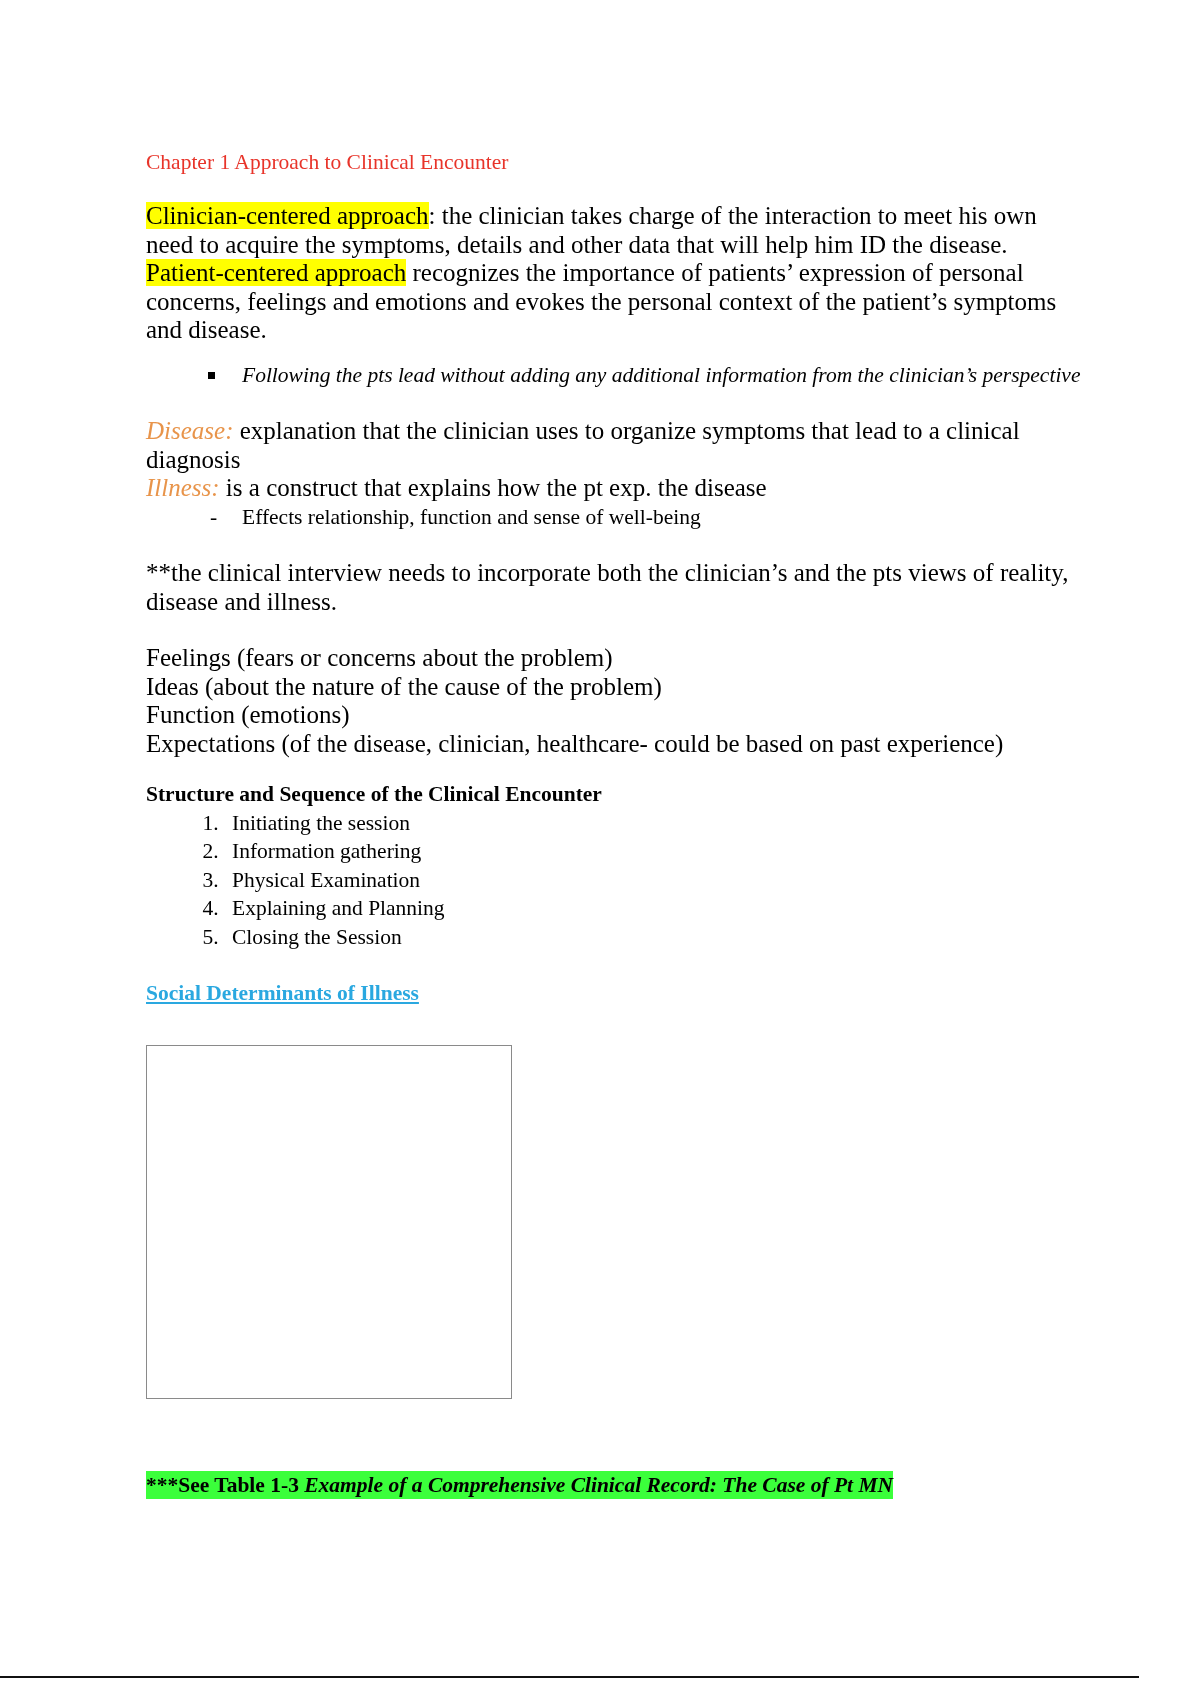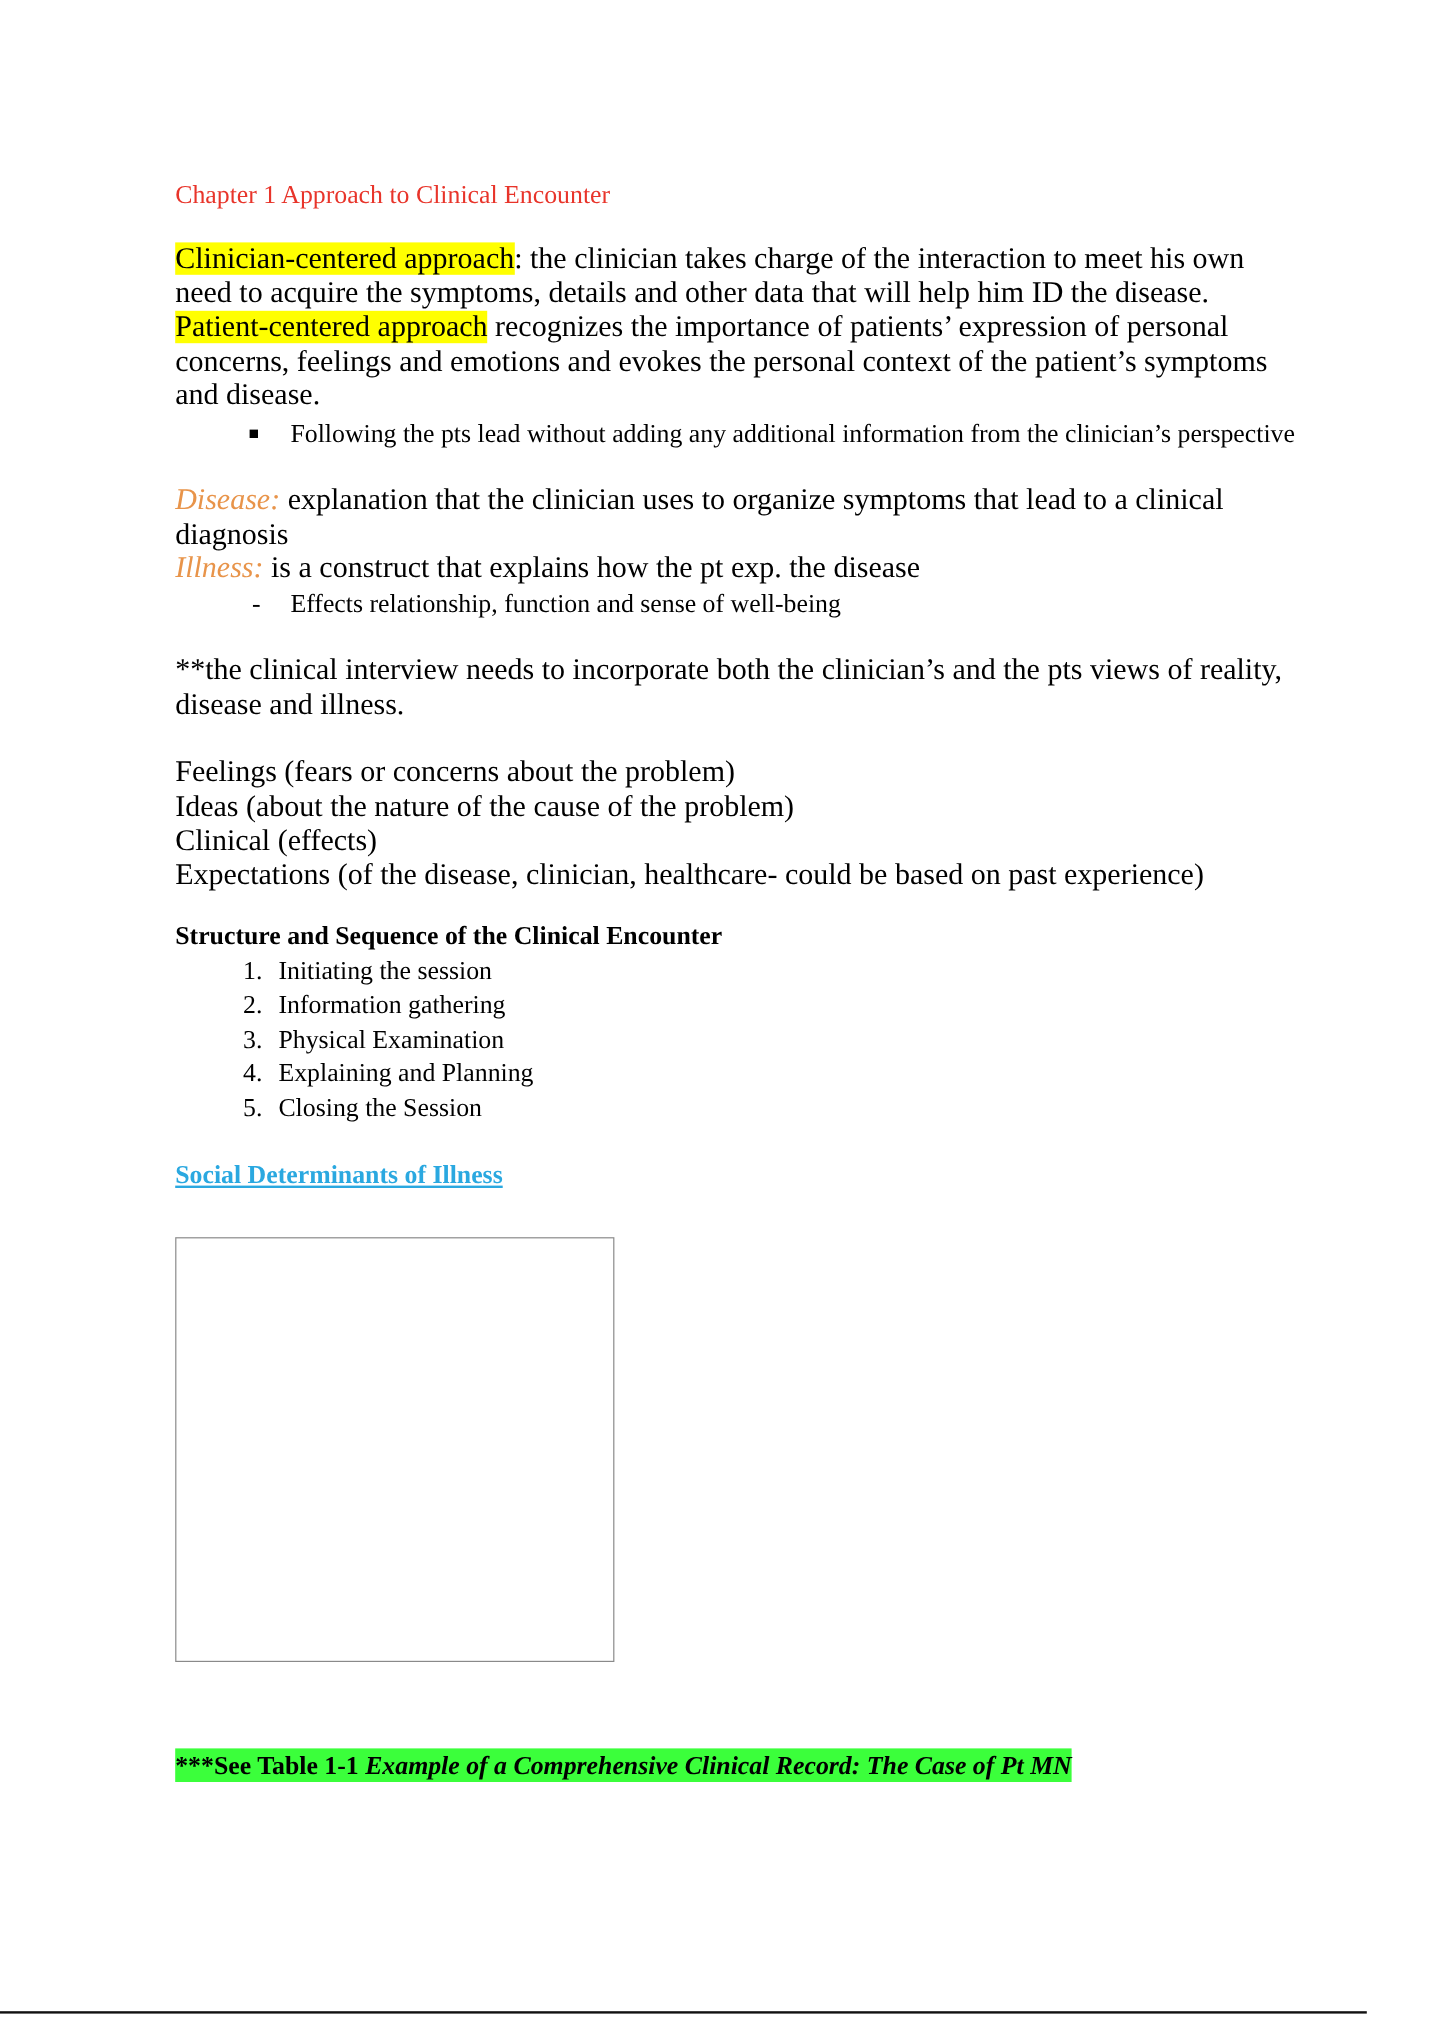--- a/index.html
+++ b/index.html
@@ -39,23 +39,24 @@
     line-height: 28.5px;
     margin: 0;
   }
   .hl-yellow {
     background: #ffff00;
   }
   .hl-green {
     background: #3bff3b;
   }
   .bullet-block {
-    margin-top: 2px;
+    margin-top: 16px;
     padding-left: 62px;
     position: relative;
+    font-style: italic;
   }
   .bullet-item {
     position: relative;
     padding-left: 34px;
     font-size: 21.5px;
     line-height: 28.5px;
   }
   .bullet-item .sq {
     position: absolute;
     left: 0;
@@ -168,38 +169,38 @@
     </div>
 
     <div class="gap-lg"></div>
 
     <p class="para">**the clinical interview needs to incorporate both the clinician’s and the pts views of reality, disease and illness.</p>
 
     <div class="gap-lg"></div>
 
     <p class="para">Feelings (fears or concerns about the problem)</p>
     <p class="para">Ideas (about the nature of the cause of the problem)</p>
-    <p class="para">Clinical (effects)</p>
+    <p class="para">Function (emotions)</p>
     <p class="para">Expectations (of the disease, clinician, healthcare- could be based on past experience)</p>
 
     <div class="gap-md"></div>
 
     <div class="bold-head">Structure and Sequence of the Clinical Encounter</div>
 
     <ol class="numbered">
       <li>Initiating the session</li>
       <li>Information gathering</li>
       <li>Physical Examination</li>
       <li>Explaining and Planning</li>
       <li>Closing the Session</li>
     </ol>
 
     <div class="gap-lg"></div>
 
     <div class="link-head">Social Determinants of Illness</div>
 
     <div class="img-placeholder"></div>
 
-    <div class="table-note hl-green"><span class="stars">***See Table 1-1 </span><span class="ital">Example of a Comprehensive Clinical Record: The Case of Pt MN</span></div>
+    <div class="table-note hl-green"><span class="stars">***See Table 1-3 </span><span class="ital">Example of a Comprehensive Clinical Record: The Case of Pt MN</span></div>
 
   </div>
   <div class="footer-rule"></div>
 </div>
 
 </body></html>

